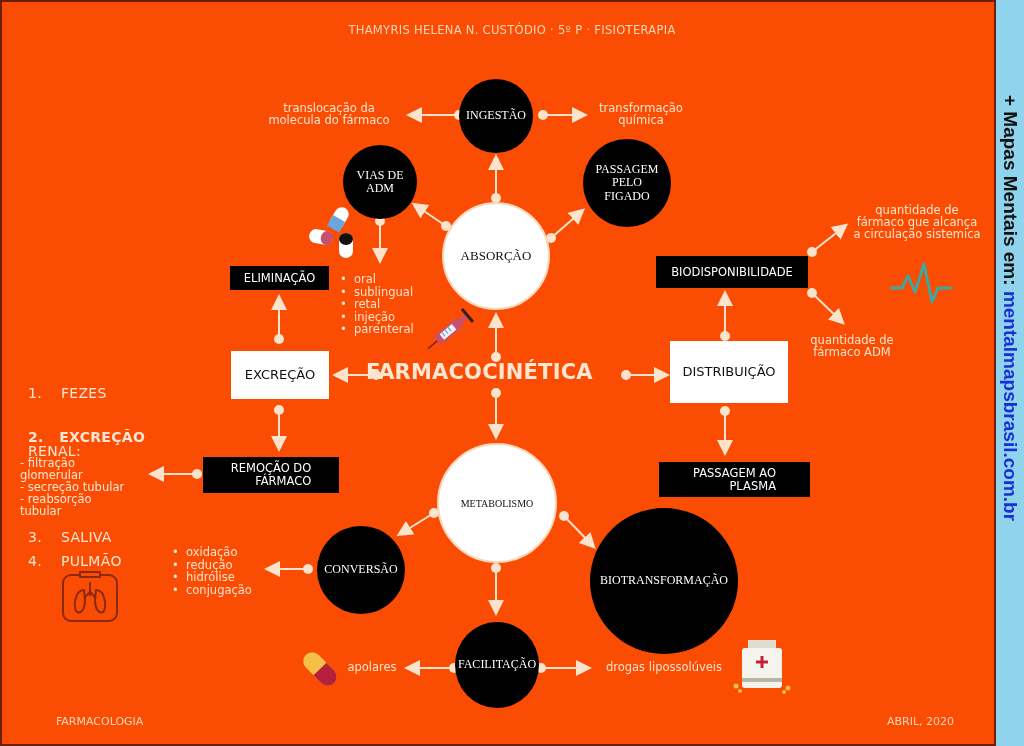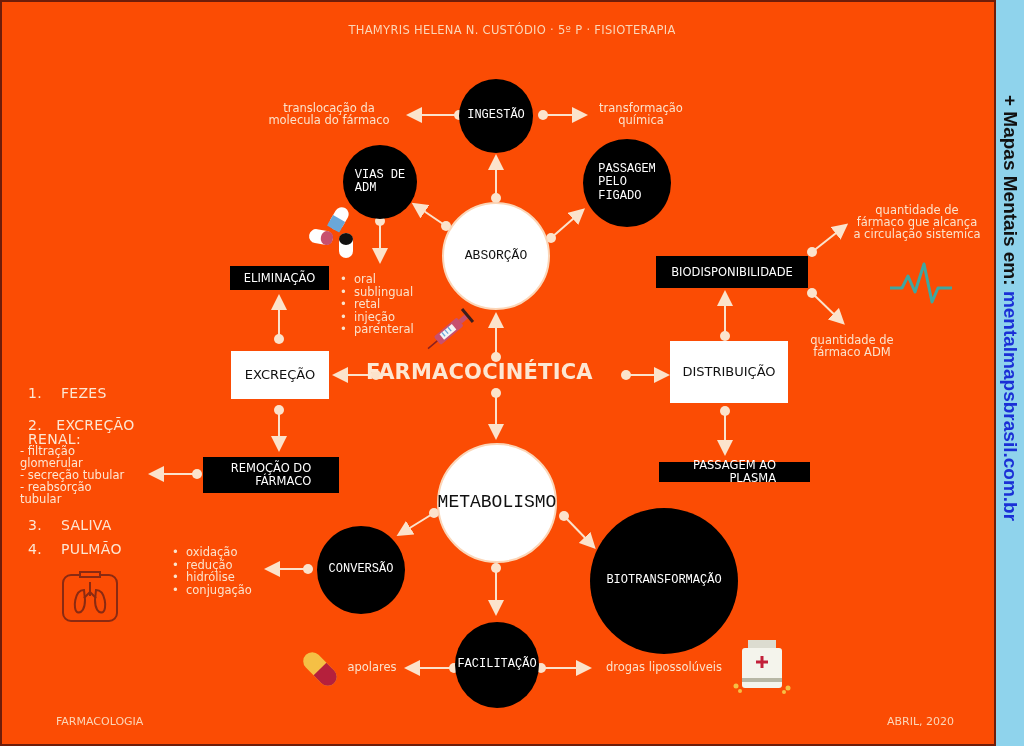--- a/index.html
+++ b/index.html
@@ -20,22 +20,22 @@
     font-weight: bold; font-size: 19px; color: #111;
   }
   .sidebar-text .url { color: #1a2fd6; }
 
   .abs { position: absolute; }
   .txt { color: #fbe3cc; font-family: "DejaVu Sans", sans-serif; text-align: center; line-height: 1.05; }
   .small { font-size: 11.5px; }
   .header { font-size: 11.5px; letter-spacing: 0.3px; color: #fbd6b8; }
   .circle {
     position: absolute; border-radius: 50%;
-    display: flex; align-items: center; justify-content: center; text-align: left;
-    font-family: Liberation Mono, monospace; font-size: 12px; line-height: 1.1;
+    display: flex; align-items: center; justify-content: center; text-align: center;
+    font-family: Liberation Serif, serif; font-size: 12px; line-height: 1.1;
   }
   .c-black { background: #000; color: #fff; }
   .c-white { background: #fff; color: #111; border: 2px solid #fbd6b8; }
   .box {
     position: absolute; display: flex; align-items: center; justify-content: center;
     text-align: right; font-family: "DejaVu Sans", sans-serif; font-size: 11.5px; line-height: 1.1;
   }
   .b-black { background: #000; color: #fff; }
   .b-white { background: #fff; color: #111; font-size: 13px; }
   .title-main {
@@ -204,30 +204,30 @@
   </div>
   <div class="abs txt small" style="left:790px; top:332px; width:120px;">
     <div>quantidade de</div>
     <div>fármaco ADM</div>
   </div>
 
   <svg class="abs" style="left:886px; top:256px;" width="66" height="50">
     <polyline points="2,30 14,30 20,18 27,34 36,6 44,44 50,30 64,30" fill="none" stroke="#3fa7a0" stroke-width="3" stroke-linejoin="round"></polyline>
   </svg>
 
-  <div class="box b-black" style="left:657px; top:460px; width:151px; height:20px;">
+  <div class="box b-black" style="left:657px; top:460px; width:151px; height:35px;">
     <div>
       <div>PASSAGEM AO</div>
       <div>PLASMA</div>
     </div>
   </div>
 
   <div class="abs left-list" style="left:20px; top:383px; width:150px;">
     <div class="h" style="margin-left:6px;"><span>1.</span>&nbsp;&nbsp;&nbsp;&nbsp;<span>FEZES</span></div>
-    <div class="h" style="margin-left:6px; margin-top:16px;"><span>2.</span>&nbsp;&nbsp;&nbsp;<span>EXCREÇÃO</span></div>
+    <div class="h" style="margin-left:6px; margin-top:28px;font-weight:bold;"><span>2.</span>&nbsp;&nbsp;&nbsp;<span>EXCREÇÃO</span></div>
     <div class="h" style="margin-left:6px; line-height:12px;">RENAL:</div>
     <div class="sub" style="margin-left:-2px;">
       <div>- filtração</div>
       <div>glomerular</div>
       <div>- secreção tubular</div>
       <div>- reabsorção</div>
       <div>tubular</div>
     </div>
     <div class="h" style="margin-left:6px; margin-top:12px;"><span>3.</span>&nbsp;&nbsp;&nbsp;&nbsp;<span>SALIVA</span></div>
     <div class="h" style="margin-left:6px; margin-top:8px;"><span>4.</span>&nbsp;&nbsp;&nbsp;&nbsp;<span>PULMÃO</span></div>
@@ -241,21 +241,21 @@
     <path d="M36,20 C46,20 47,40 43,42 C38,44 35,38 35,30 Z" fill="none" stroke="#8a2a12" stroke-width="2"></path>
   </svg>
 
   <div class="box b-black" style="left:201px; top:455px; width:136px; height:36px;">
     <div>
       <div>REMOÇÃO DO</div>
       <div>FÁRMACO</div>
     </div>
   </div>
 
-  <div class="circle c-white" style="left:435px; top:441px; width:120px; height:120px; font-size:18px;">
+  <div class="circle c-white" style="left:435px; top:441px; width:120px; height:120px; font-size:10px;">
     <span>METABOLISMO</span>
   </div>
 
   <div class="circle c-black" style="left:315px; top:524px; width:88px; height:88px;">
     <span>CONVERSÃO</span>
   </div>
   <ul class="abs bullets" style="left:170px; top:544px;">
     <li>oxidação</li>
     <li>redução</li>
     <li>hidrólise</li>

